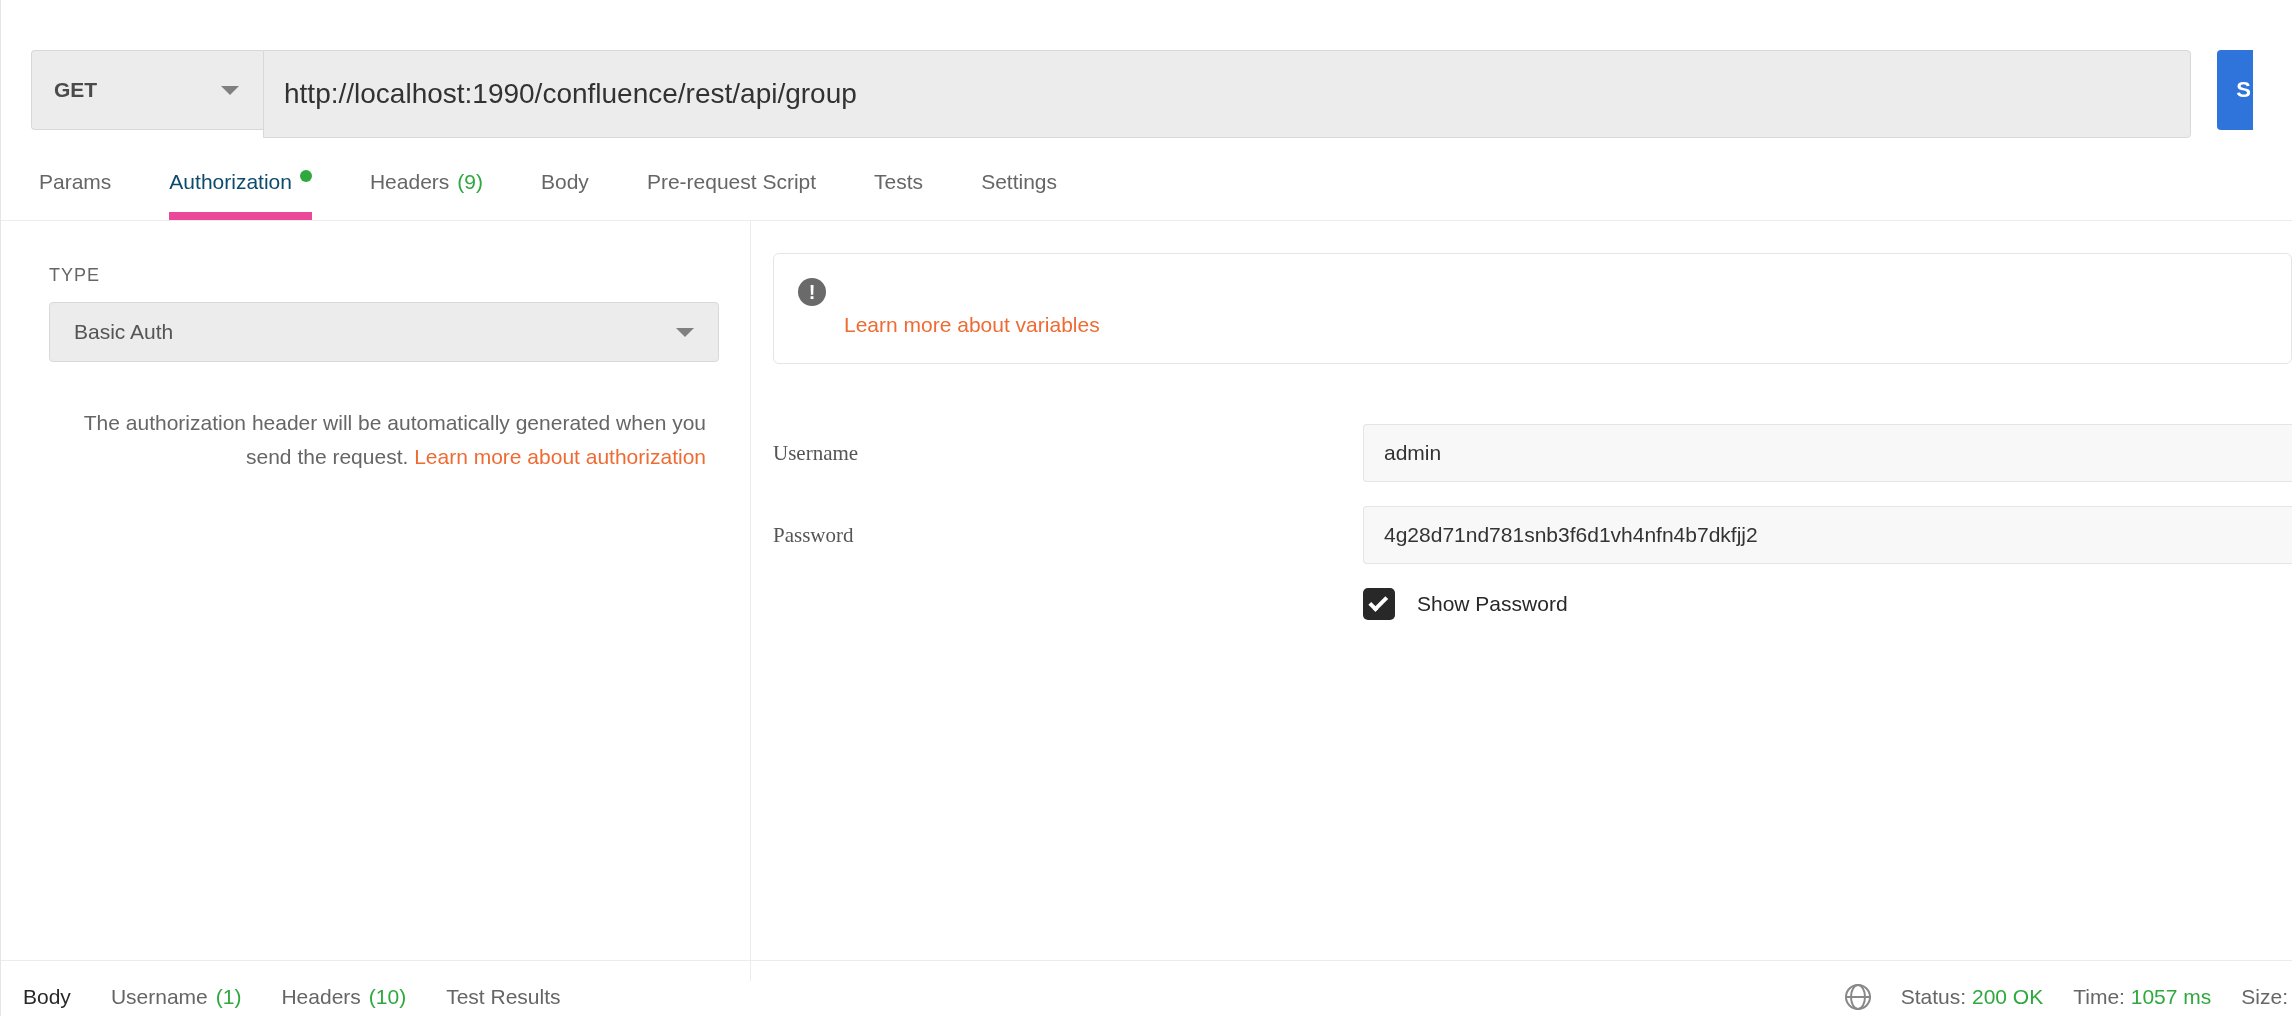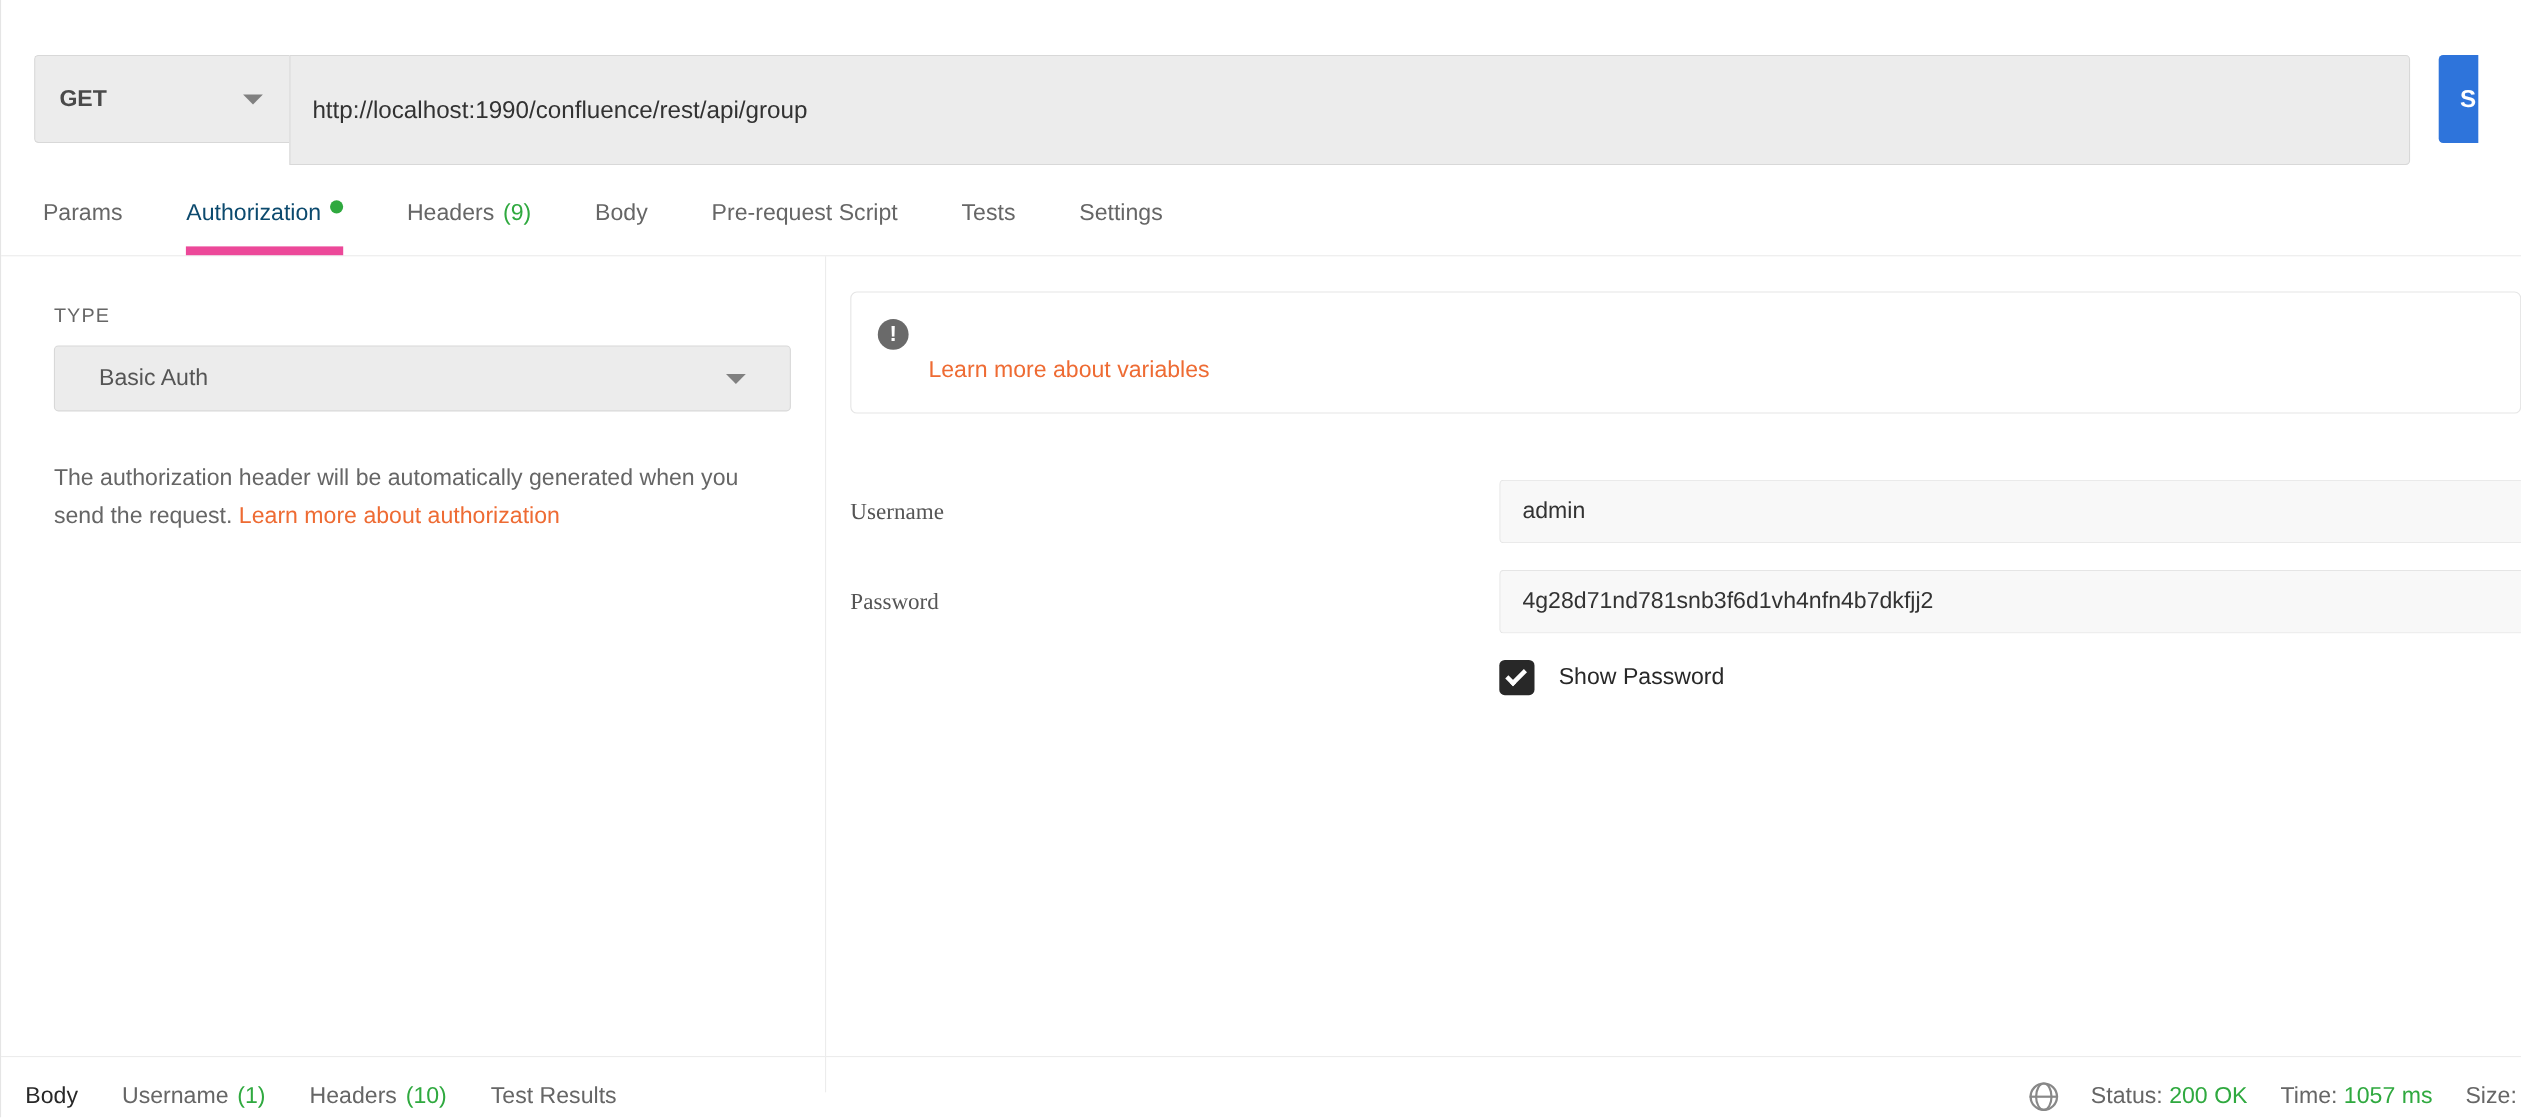--- a/index.html
+++ b/index.html
@@ -34,23 +34,23 @@
   .chevron-down {
     width: 0; height: 0;
     border-left: 9px solid transparent;
     border-right: 9px solid transparent;
     border-top: 9px solid #808080;
   }
   .url-input {
     flex: 1;
     background: #ececec;
     border: 1px solid #d8d8d8;
-    height: 100px;
+    height: 88px;
     padding: 0 20px;
-    font-size: 22px;
+    font-size: 28px;
     color: #323232;
     border-top-right-radius: 4px;
     border-bottom-right-radius: 4px;
     outline: none;
   }
   .send-btn {
     margin-left: 26px;
     height: 80px;
     width: 36px;
     background: #2E74DB;
@@ -93,31 +93,32 @@
     color: #666;
     letter-spacing: 1px;
     margin-bottom: 16px;
   }
   .type-select {
     display: flex; align-items: center; justify-content: space-between;
     background: #ececec;
     border: 1px solid #d8d8d8;
     border-radius: 4px;
     height: 60px;
-    padding: 0 40px;
+    padding: 0 24px;
     color: #555;
     cursor: pointer;
     width: 670px;
     margin-bottom: 44px;
   }
   .descr {
     color: #666;
     line-height: 1.6;
     font-size: 21px;
     max-width: 660px;
+    text-align: right;
   }
   .link { color: #ee6b33; cursor: pointer; }
   .right-pane { flex: 1; padding: 32px 0 0 22px; }
   .notice {
     border: 1px solid #e5e5e5;
     border-radius: 6px;
     padding: 22px 24px;
     display: flex;
     gap: 18px;
     margin-bottom: 60px;

